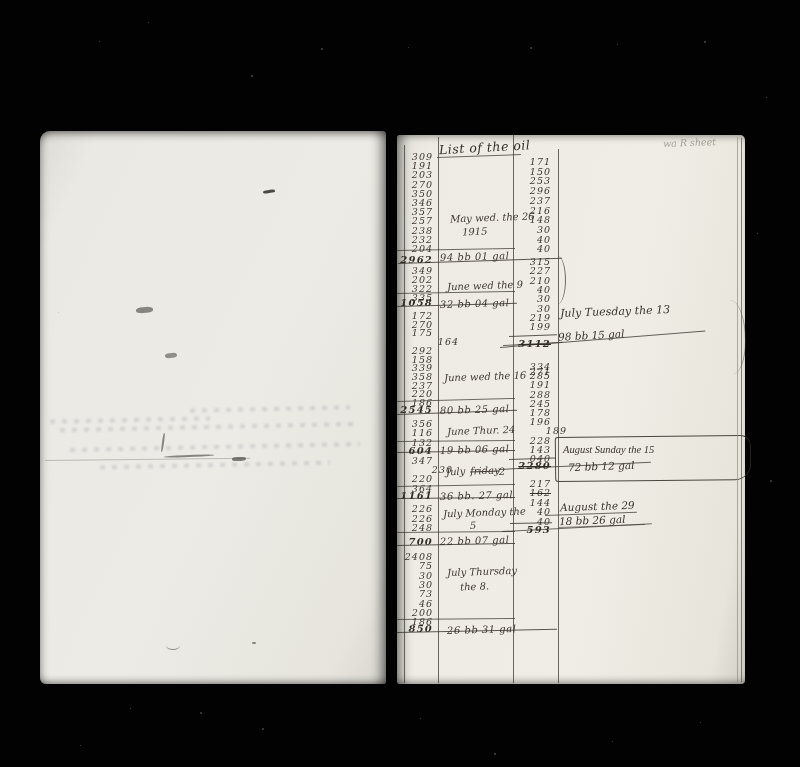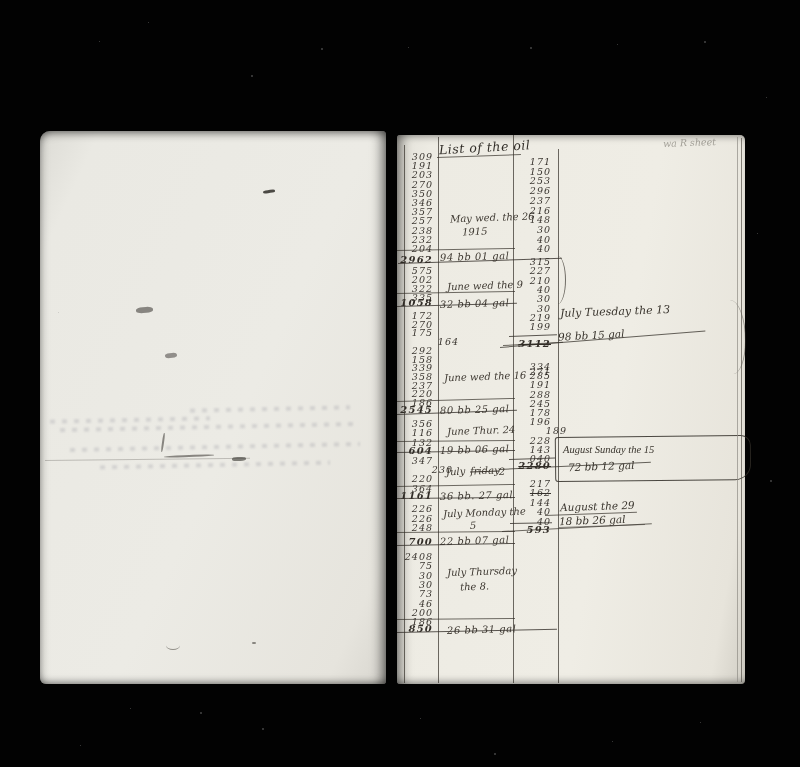--- a/index.html
+++ b/index.html
@@ -91,21 +91,21 @@
       <div class="num" style="left: 4px; width: 32px; top: 63px;">346</div>
       <div class="num" style="left: 4px; width: 32px; top: 72.2px;">357</div>
       <div class="num" style="left: 4px; width: 32px; top: 81.4px;">257</div>
       <div class="num" style="left: 4px; width: 32px; top: 90.6px;">238</div>
       <div class="num" style="left: 4px; width: 32px; top: 99.8px;">232</div>
       <div class="num" style="left: 4px; width: 32px; top: 109px;">204</div>
       <div class="num total" style="left: -2px; width: 38px; top: 120px;">2962</div>
       <div class="note" style="left: 53px; top: 77px; transform: rotate(-2deg);">May wed. the 26</div>
       <div class="note" style="left: 65px; top: 91px; transform: rotate(-2deg);">1915</div>
       <div class="note gal" style="left: 43px; top: 116px; transform: rotate(-1.5deg);">94 bb 01 gal</div>
-      <div class="num" style="left: 4px; width: 32px; top: 131px;">575</div>
+      <div class="num" style="left: 4px; width: 32px; top: 131px;">349</div>
       <div class="num" style="left: 4px; width: 32px; top: 140px;">202</div>
       <div class="num" style="left: 4px; width: 32px; top: 149px;">322</div>
       <div class="num" style="left: 4px; width: 32px; top: 158px;">335</div>
       <div class="num total" style="left: -2px; width: 38px; top: 163px;">1058</div>
       <div class="note" style="left: 50px; top: 145px; transform: rotate(-2deg);">June wed the 9</div>
       <div class="note gal" style="left: 43px; top: 163px; transform: rotate(-1.5deg);">32 bb 04 gal</div>
       <div class="num" style="left: 4px; width: 32px; top: 176px;">172</div>
       <div class="num" style="left: 4px; width: 32px; top: 184.7px;">270</div>
       <div class="num" style="left: 4px; width: 32px; top: 193.4px;">175</div>
       <div class="num" style="left: 4px; width: 32px; top: 202.1px; margin-left: 26px;">164</div>

